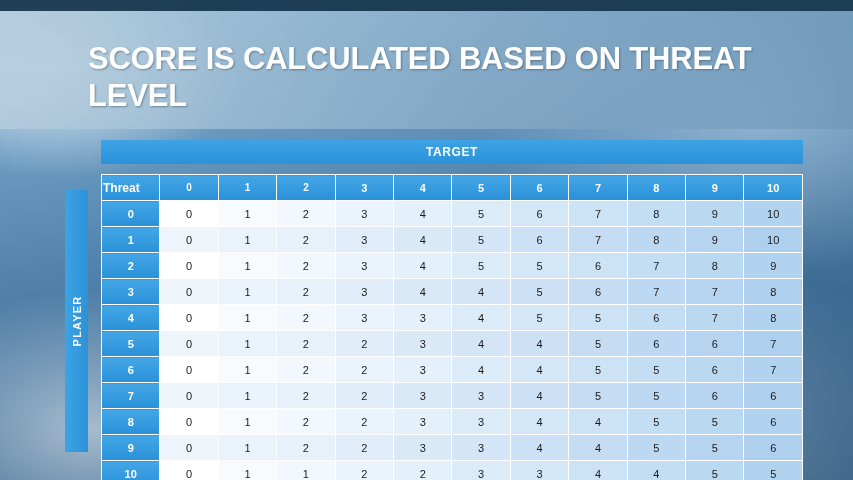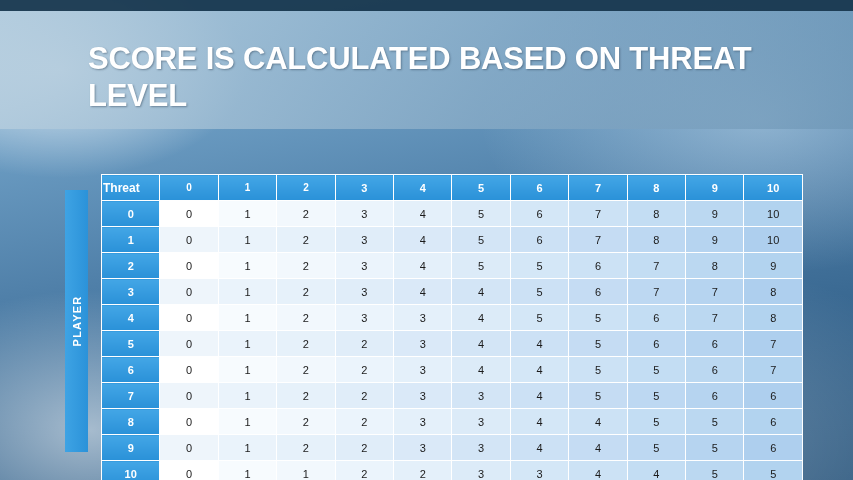--- a/index.html
+++ b/index.html
@@ -160,20 +160,23 @@
 <body>
 
 <div class="slide">
 
   <div class="top-bar"></div>
 
   <div class="title-band">
     <div class="title-text">SCORE IS CALCULATED BASED ON THREAT LEVEL</div>
   </div>
 
+  <div class="target-bar">
+    <span>TARGET</span>
+  </div>
 
   <div class="player-bar">
     <span>PLAYER</span>
   </div>
 
   <table class="matrix">
     <thead>
       <tr>
         <th class="corner">Threat</th>
         <th class="colh s1">0</th>

